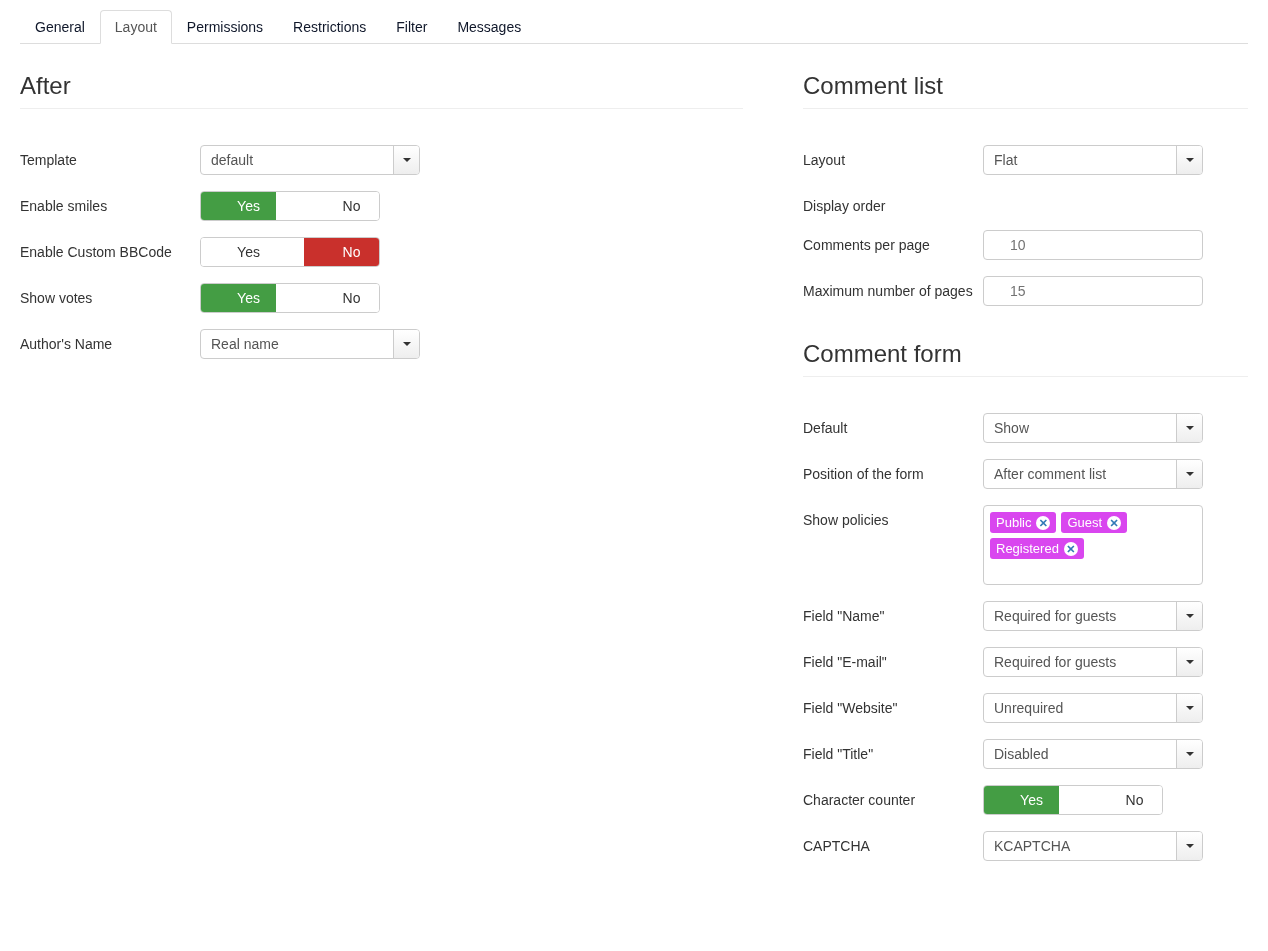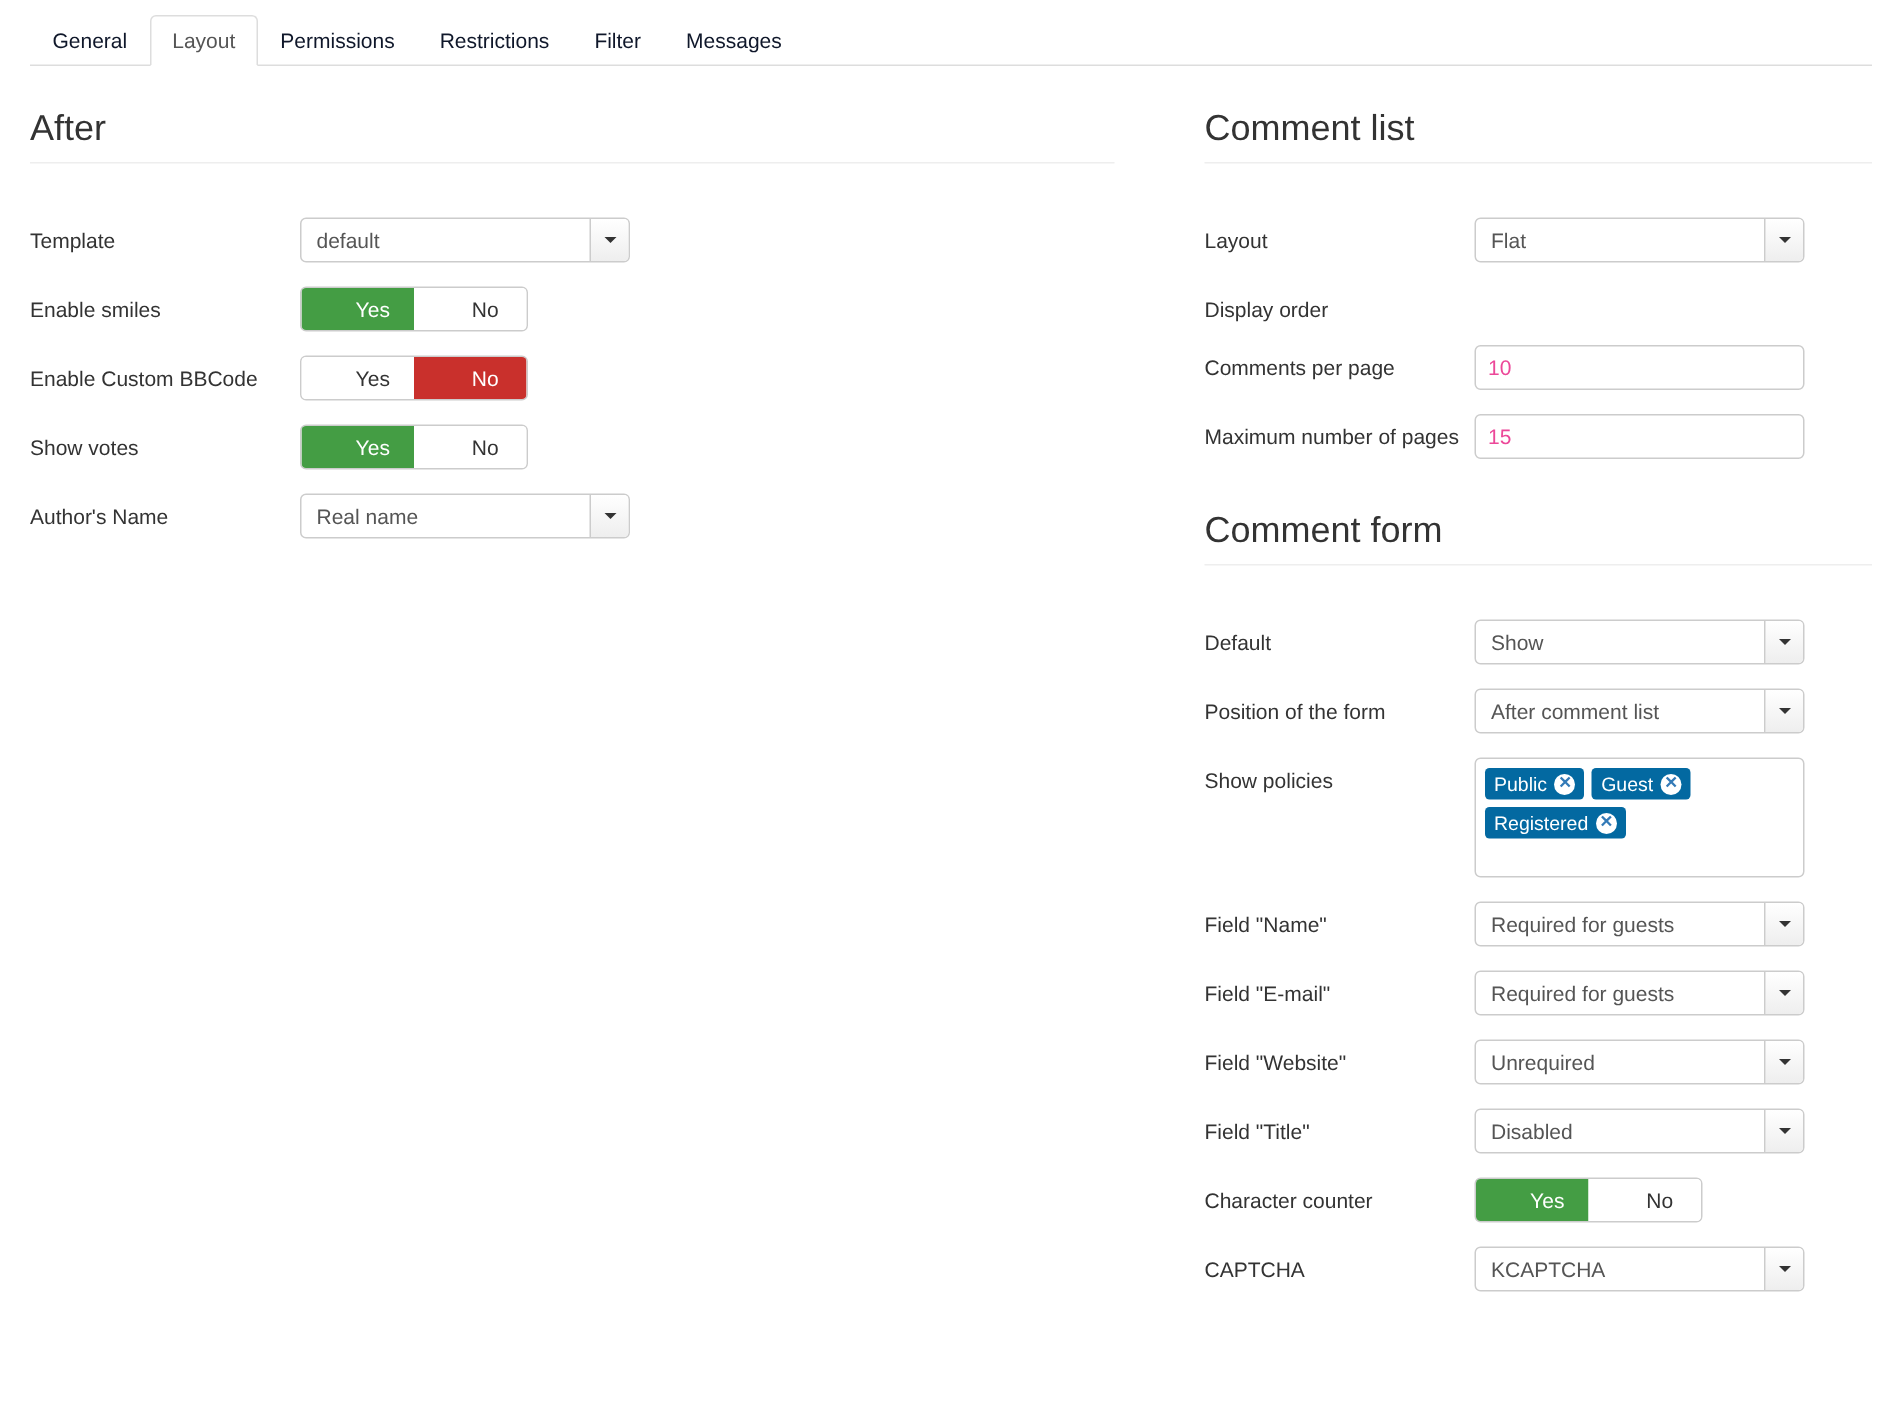--- a/index.html
+++ b/index.html
@@ -111,49 +111,49 @@
   .toggle-btn.green {
     background: #449d44;
     color: #fff;
     border-color: #398439;
   }
   .toggle-btn.red {
     background: #c9302c;
     color: #fff;
     border-color: #ac2925;
   }
-  .toggle-btn + .toggle-btn { border-left: 1px solid #ccc; }
+  .toggle-btn + .toggle-btn { border-left: 1px solid #ccc; margin-left: 28px; }
   .toggle-btn.green + .toggle-btn,
   .toggle-btn + .toggle-btn.red,
   .toggle-btn + .toggle-btn.green { border-left: none; }
   .input-text {
     width: 220px;
     height: 30px;
-    padding: 5px 8px;
+    padding: 5px 26px;
     border: 1px solid #ccc;
     border-radius: 4px;
     font-size: 14px;
-    color: #ec4899;
+    color: #737373;
     font-family: inherit;
   }
   .tagbox {
     border: 1px solid #ccc;
     border-radius: 4px;
     padding: 6px;
     min-height: 80px;
     width: 220px;
     display: flex;
     flex-wrap: wrap;
     gap: 5px;
     align-content: flex-start;
   }
   .tag {
     display: inline-flex;
-    align-items: center;
-    background: #0369a1;
+    align-items: flex-end;
+    background: #d946ef;
     color: #fff;
     border-radius: 3px;
     padding: 3px 6px;
     font-size: 13px;
     gap: 5px;
   }
   .tag-remove {
     width: 14px;
     height: 14px;
     border-radius: 50%;

